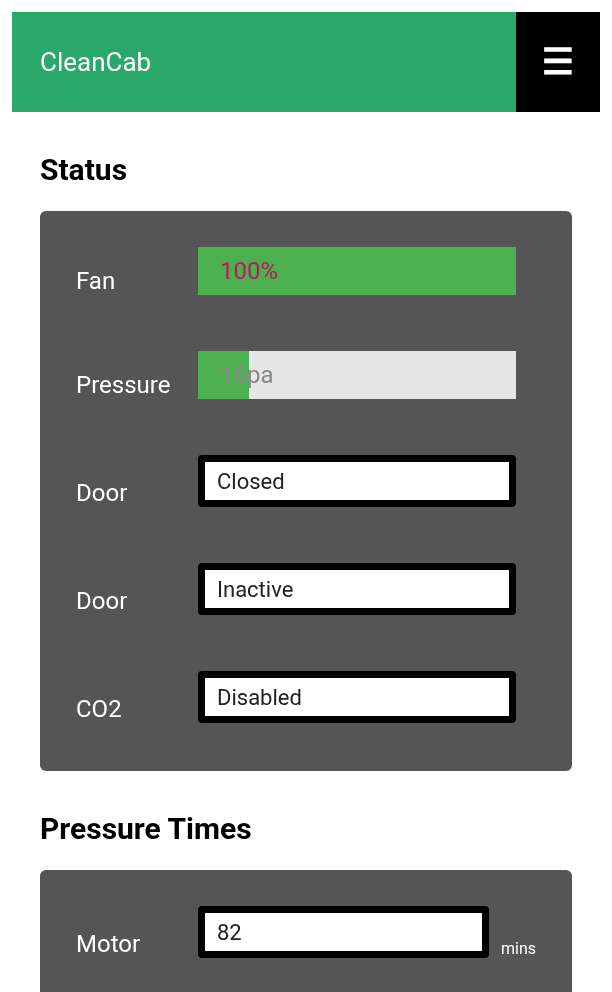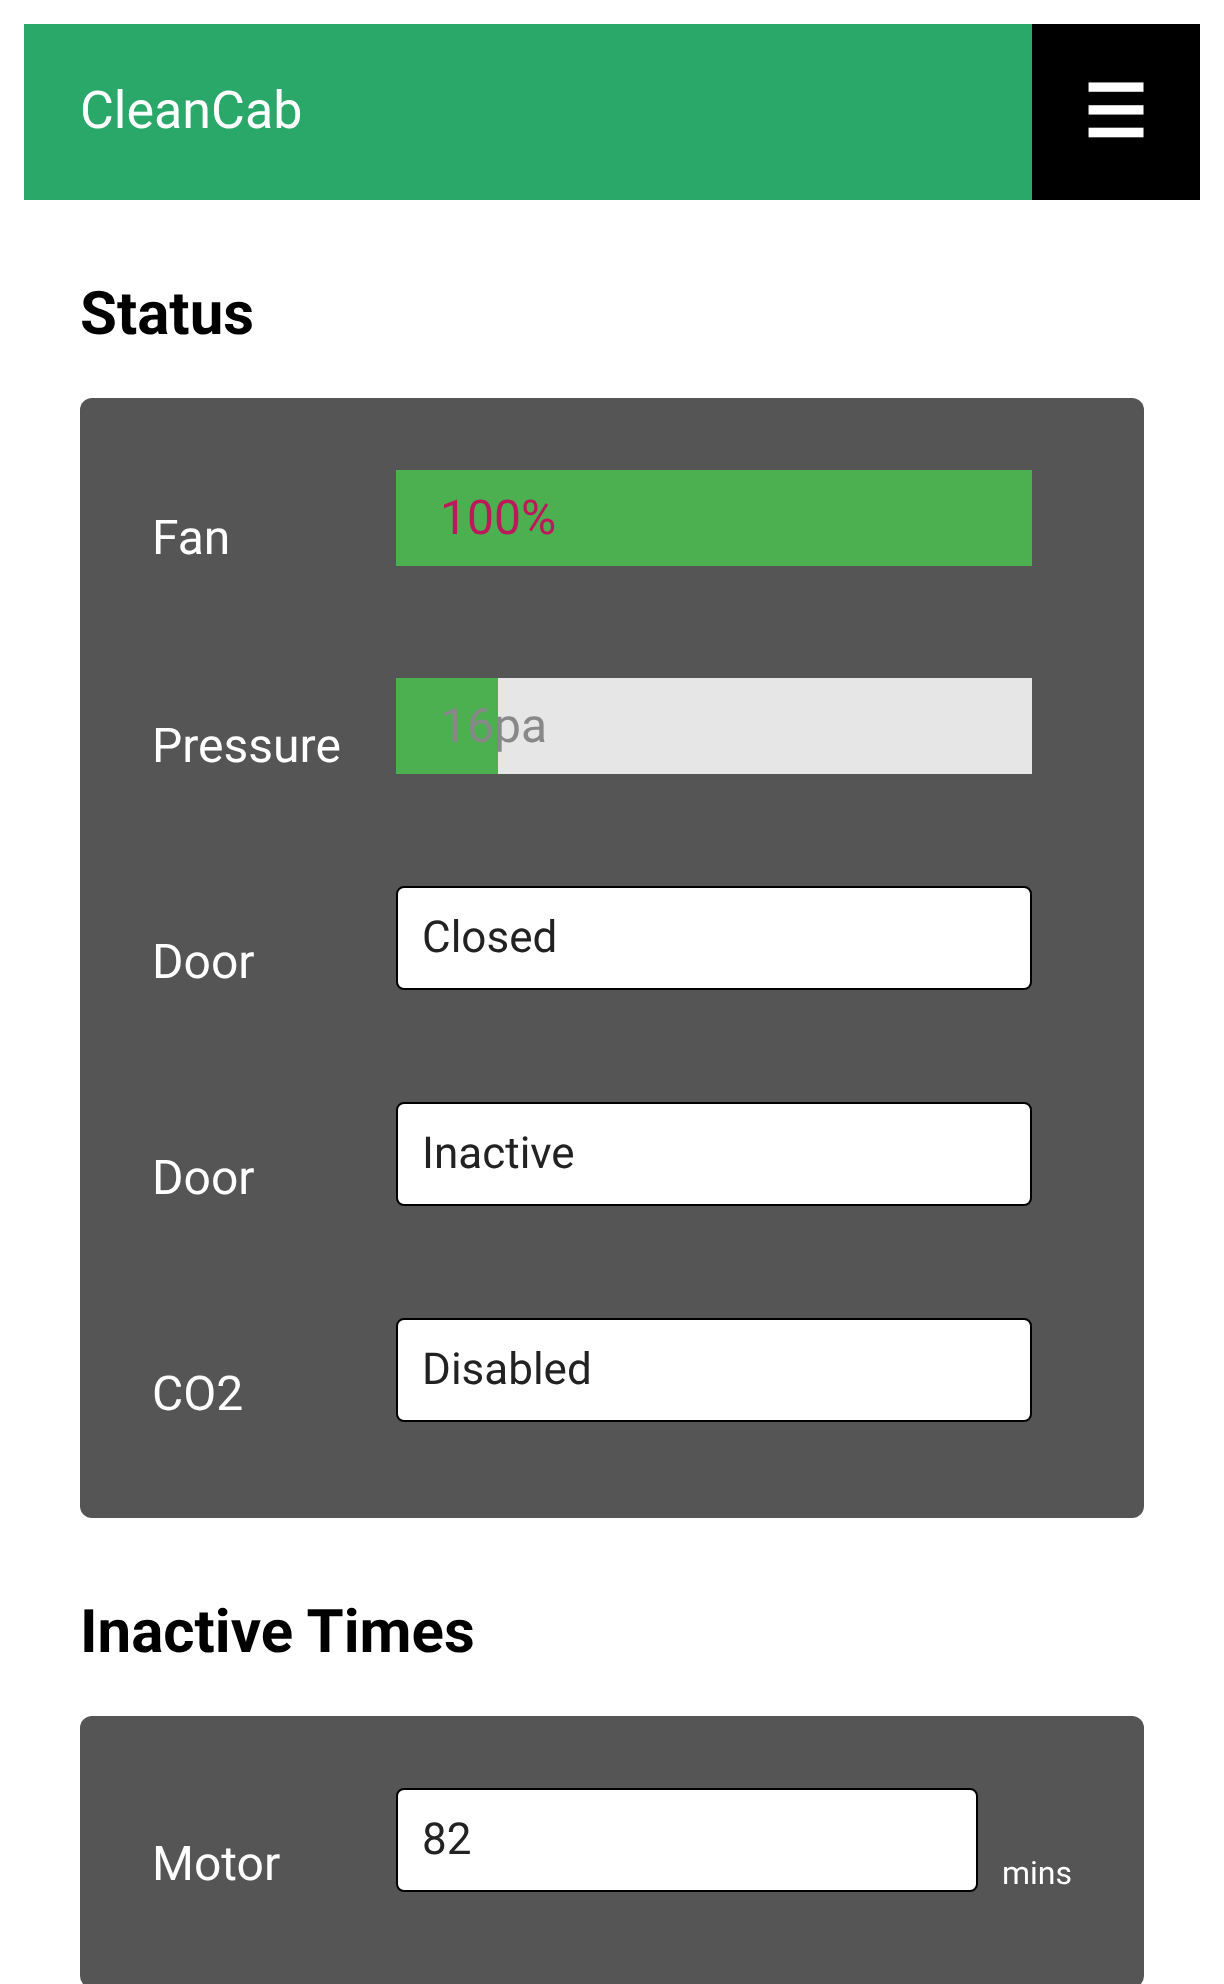--- a/index.html
+++ b/index.html
@@ -12,21 +12,21 @@
       background: #ffffff;
       width: 612px;
       height: 992px;
       overflow: hidden;
     }
     .header {
       display: flex;
       align-items: stretch;
       background: #29a869;
       margin: 12px 12px 0 12px;
-      height: 88px;
+      height: 100px;
     }
     .app-title {
       color: #ffffff;
       font-size: 26px;
       font-weight: 400;
       padding-left: 28px;
       display: flex;
       align-items: center;
       flex: 1;
     }
@@ -100,21 +100,21 @@
       font-size: 24px;
       z-index: 1;
     }
     .progress-text.secondary {
       color: #888888;
     }
     .text-value {
       width: 318px;
       height: 52px;
       background: #ffffff;
-      border: 1px solid #000000;
+      border: 7px solid #000000;
       border-radius: 4px;
       display: flex;
       align-items: center;
       padding-left: 12px;
       font-size: 22px;
       color: #222222;
     }
     .running-panel {
       padding: 36px 36px 36px 36px;
     }
@@ -161,21 +161,21 @@
       <div class="text-value">Inactive</div>
     </div>
 
     <div class="row">
       <div class="row-label">CO2</div>
       <div class="text-value">Disabled</div>
     </div>
 
   </div>
 
-  <h2 class="section-title">Inactive Times</h2>
+  <h2 class="section-title">Pressure Times</h2>
 
   <div class="panel running-panel">
 
     <div class="row" style="margin-bottom:12px;">
       <div class="row-label">Motor</div>
       <div class="text-value">82</div>
       <div class="row-suffix">mins</div>
     </div>
 
   </div>

